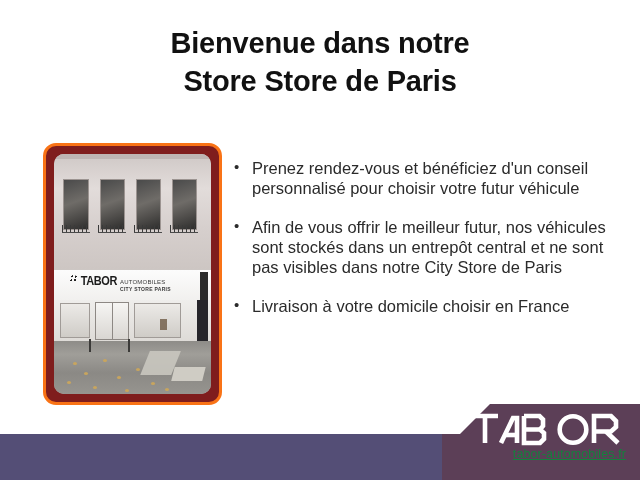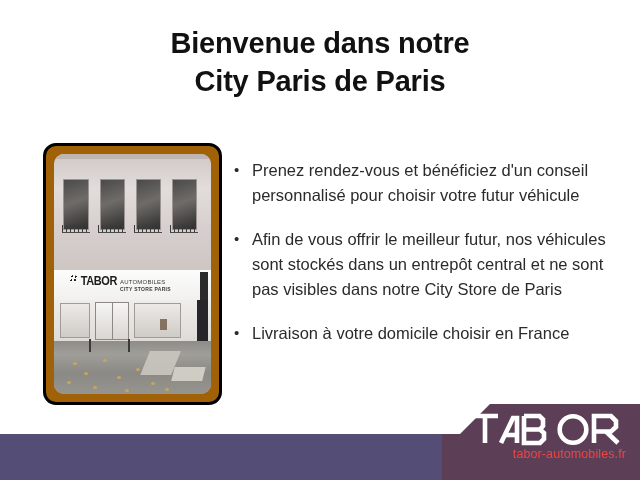--- a/index.html
+++ b/index.html
@@ -35,23 +35,23 @@
     white-space: nowrap;
   }
 
   
   .photo-frame {
     position: absolute;
     left: 43px;
     top: 143px;
     width: 179px;
     height: 262px;
-    border: 3px solid #000000;
+    border: 3px solid #f97316;
     border-radius: 13px;
-    background: #a16207;
+    background: #7f1d1d;
     box-sizing: border-box;
     padding: 8px;
     overflow: hidden;
   }
   .photo {
     position: relative;
     width: 100%;
     height: 100%;
     border-radius: 10px;
     overflow: hidden;
@@ -259,21 +259,21 @@
     position: absolute;
     left: 232px;
     top: 158px;
     width: 392px;
   }
   .bullet {
     position: relative;
     padding-left: 20px;
     margin-bottom: 19px;
     font-size: 16.5px;
-    line-height: 25px;
+    line-height: 20px;
     color: #2b2b2b;
   }
   .bullet:before {
     content: "\2022";
     position: absolute;
     left: 2px;
     top: -1px;
     font-size: 15px;
     color: #2b2b2b;
   }
@@ -301,35 +301,36 @@
     top: 412px;
     text-align: right;
     width: 170px;
   }
   .logo-mark {
     display: block;
     margin-left: auto;
   }
   .logo-url {
     display: block;
-    color: #ef4444;
+    color: #15803d;
     font-size: 12.5px;
     letter-spacing: 0.1px;
     margin-top: 1px;
     margin-right: 2px;
+    text-decoration: underline;
   }
 </style>
 </head>
 <body>
 
 <div class="slide">
 
   <div class="title-block">
     <div class="title-line">Bienvenue dans notre</div>
-    <div class="title-line">City Paris de Paris</div>
+    <div class="title-line">Store Store de Paris</div>
   </div>
 
   <div class="photo-frame">
     <div class="photo">
 
       <div class="facade">
         <div class="facade-cornice"></div>
         <div class="win w1"></div>
         <div class="win w2"></div>
         <div class="win w3"></div>

